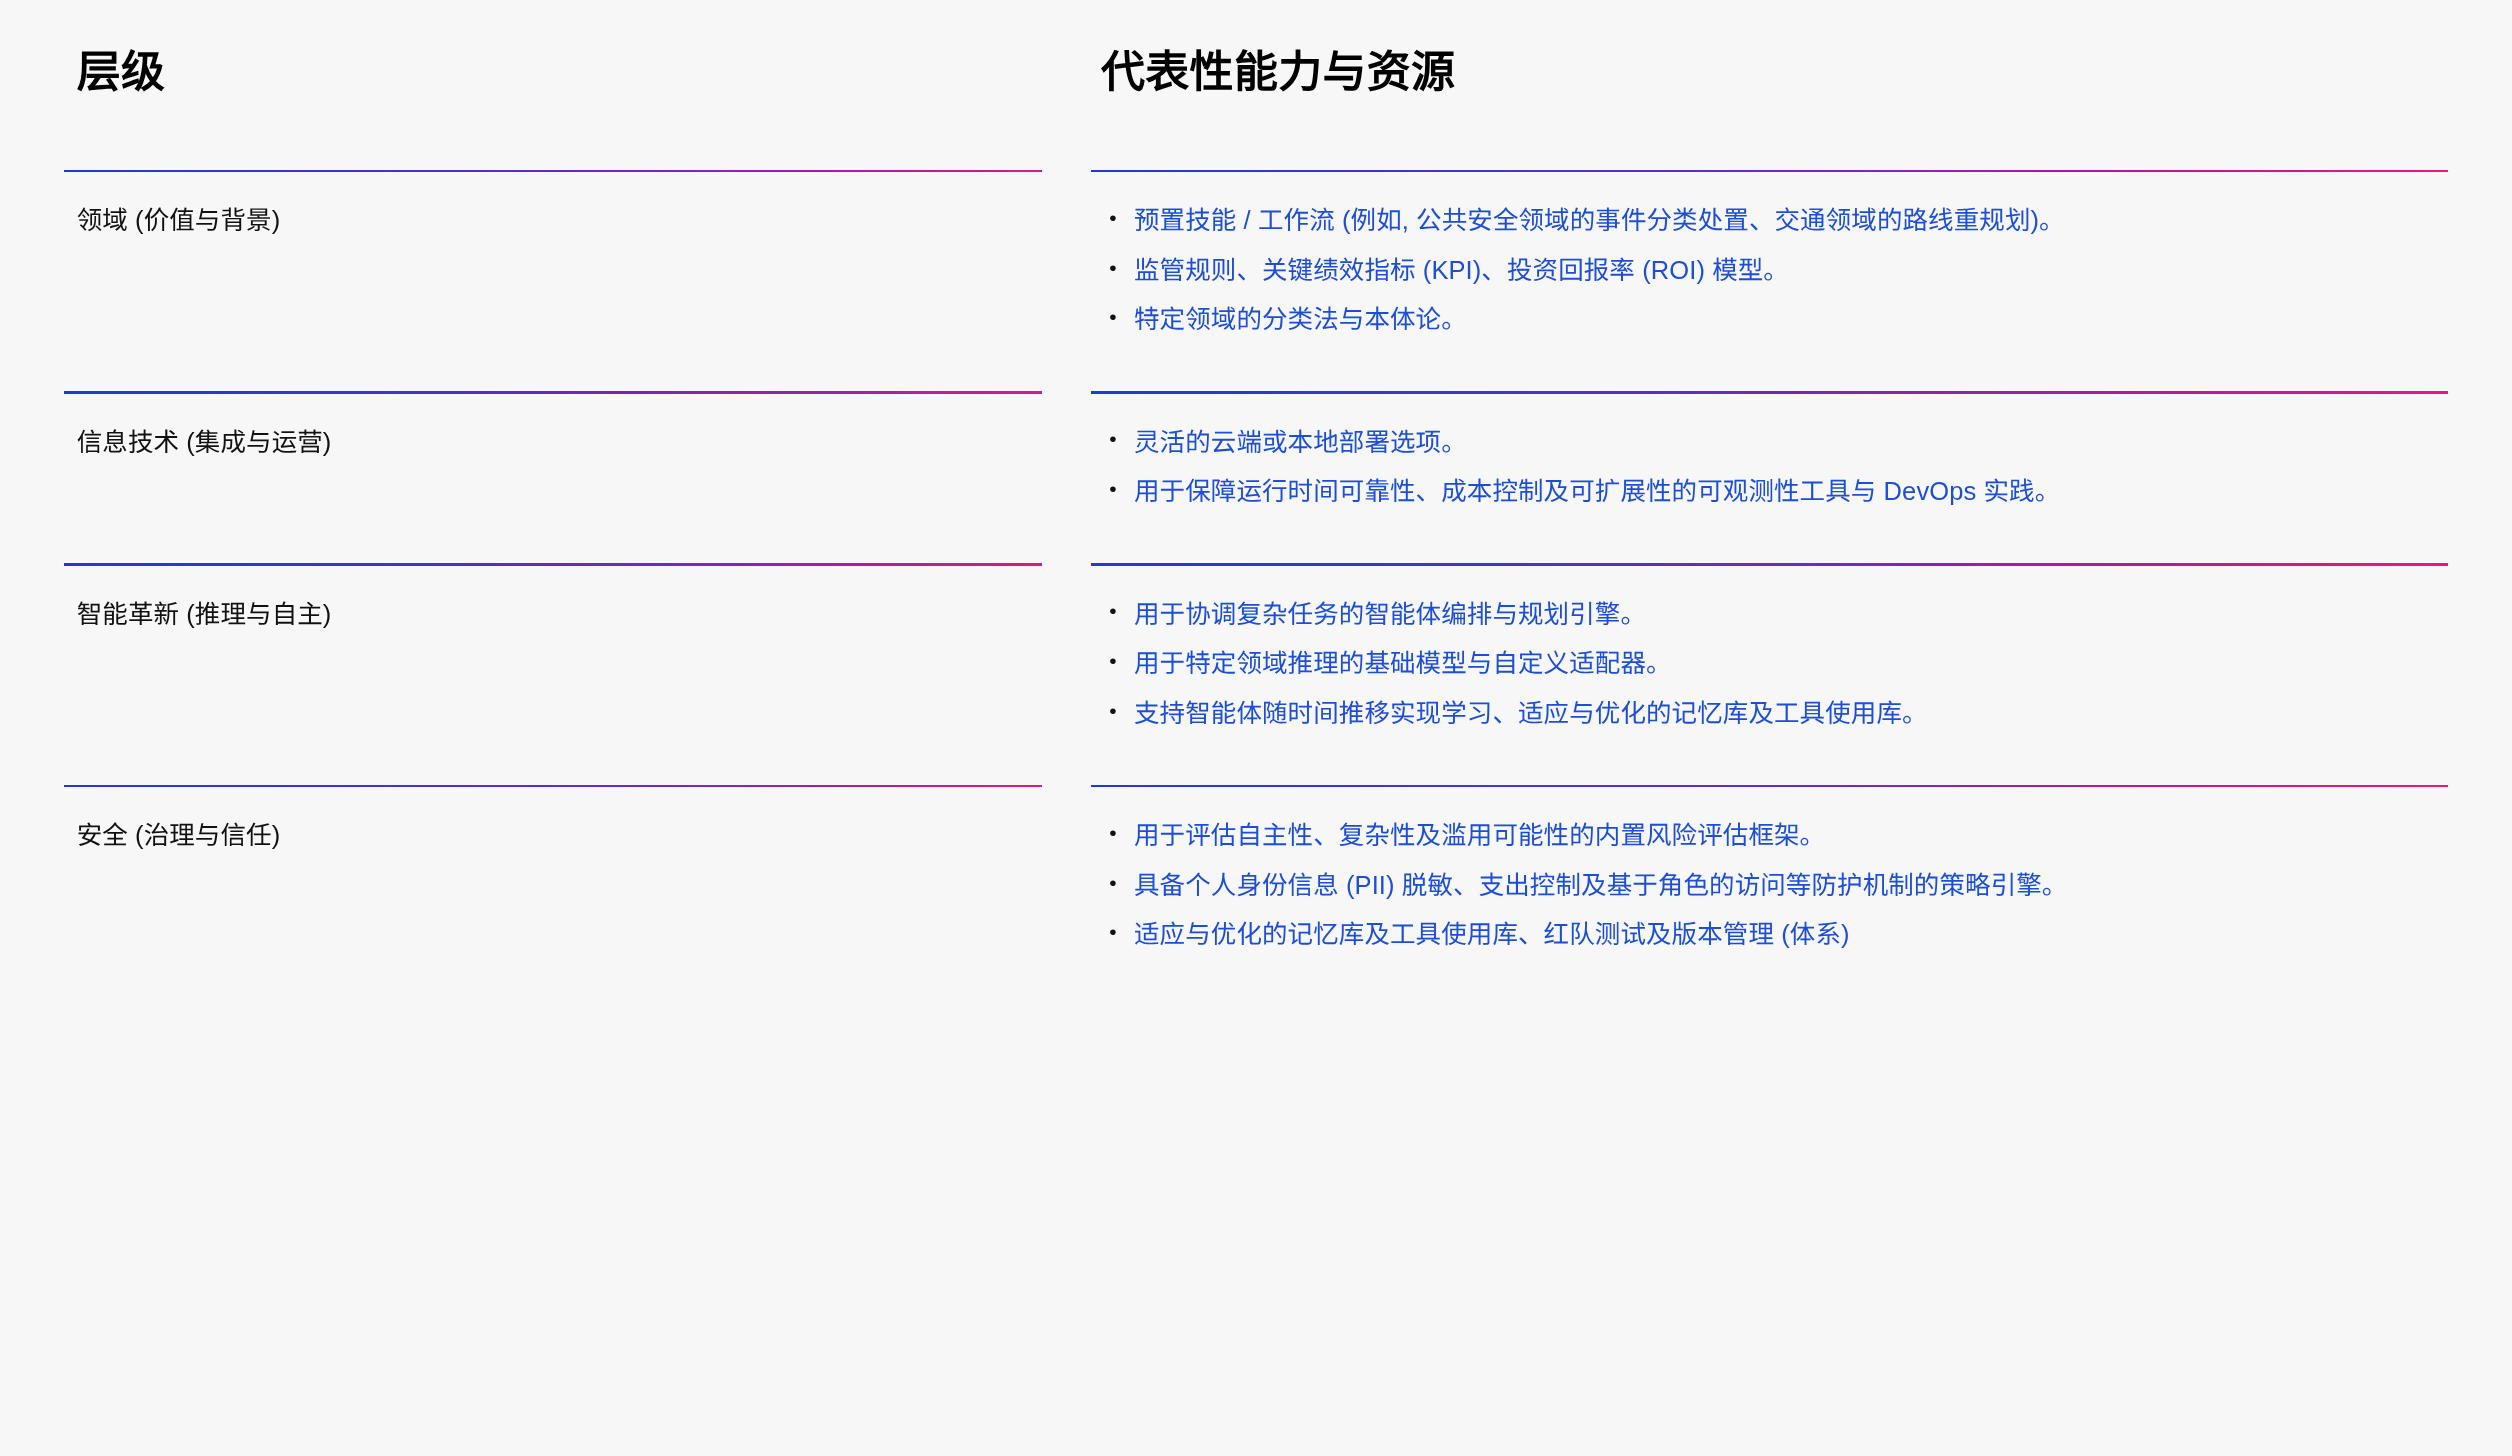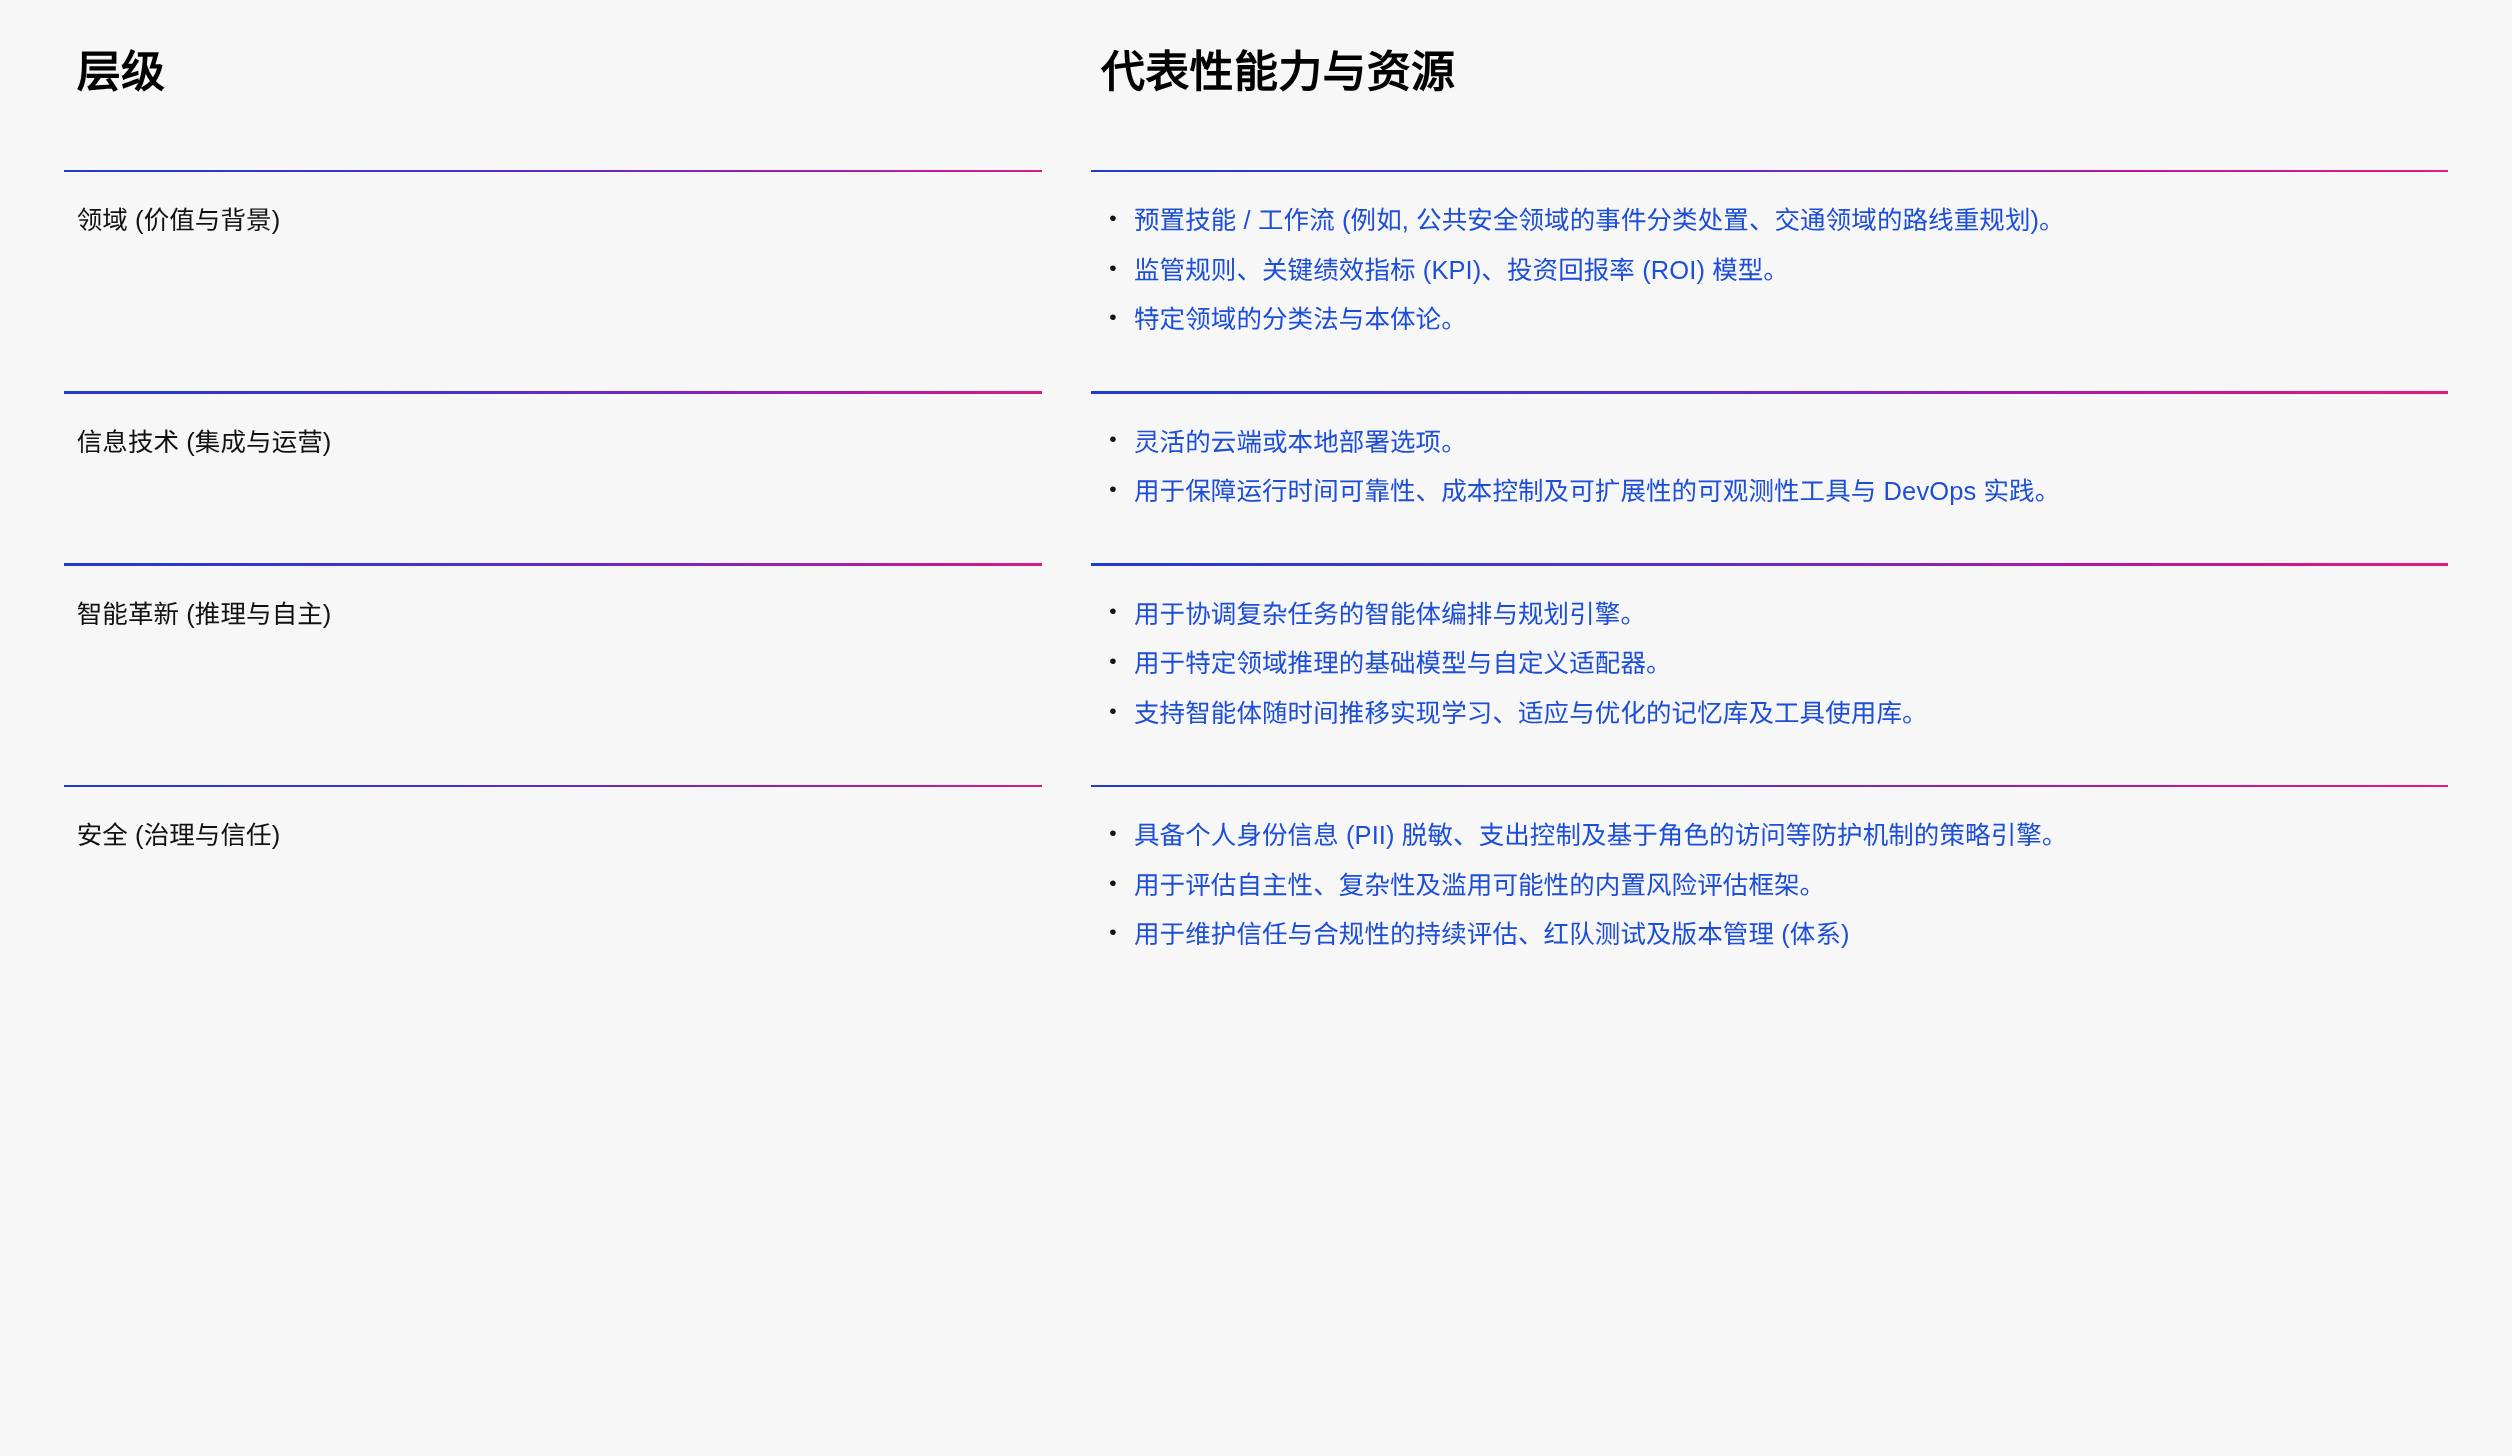--- a/index.html
+++ b/index.html
@@ -206,23 +206,23 @@
         <div class="rule rule-left"></div>
         <div class="cell-body">
           <div class="tier-label">安全 (治理与信任)</div>
         </div>
       </div>
       <div class="col-gap"></div>
       <div class="cell cell-right">
         <div class="rule"></div>
         <div class="cell-body right">
           <ul class="bullets">
+            <li>用于评估自主性、复杂性及滥用可能性的内置风险评估框架。</li>
             <li>具备个人身份信息 (PII) 脱敏、支出控制及基于角色的访问等防护机制的策略引擎。</li>
-            <li>用于评估自主性、复杂性及滥用可能性的内置风险评估框架。</li>
-            <li>用于维护信任与合规性的持续评估、红队测试及版本管理 (体系)</li>
+            <li>适应与优化的记忆库及工具使用库、红队测试及版本管理 (体系)</li>
           </ul>
         </div>
       </div>
     </div>
 
   </div>
 </div>
 
 
 </body></html>

